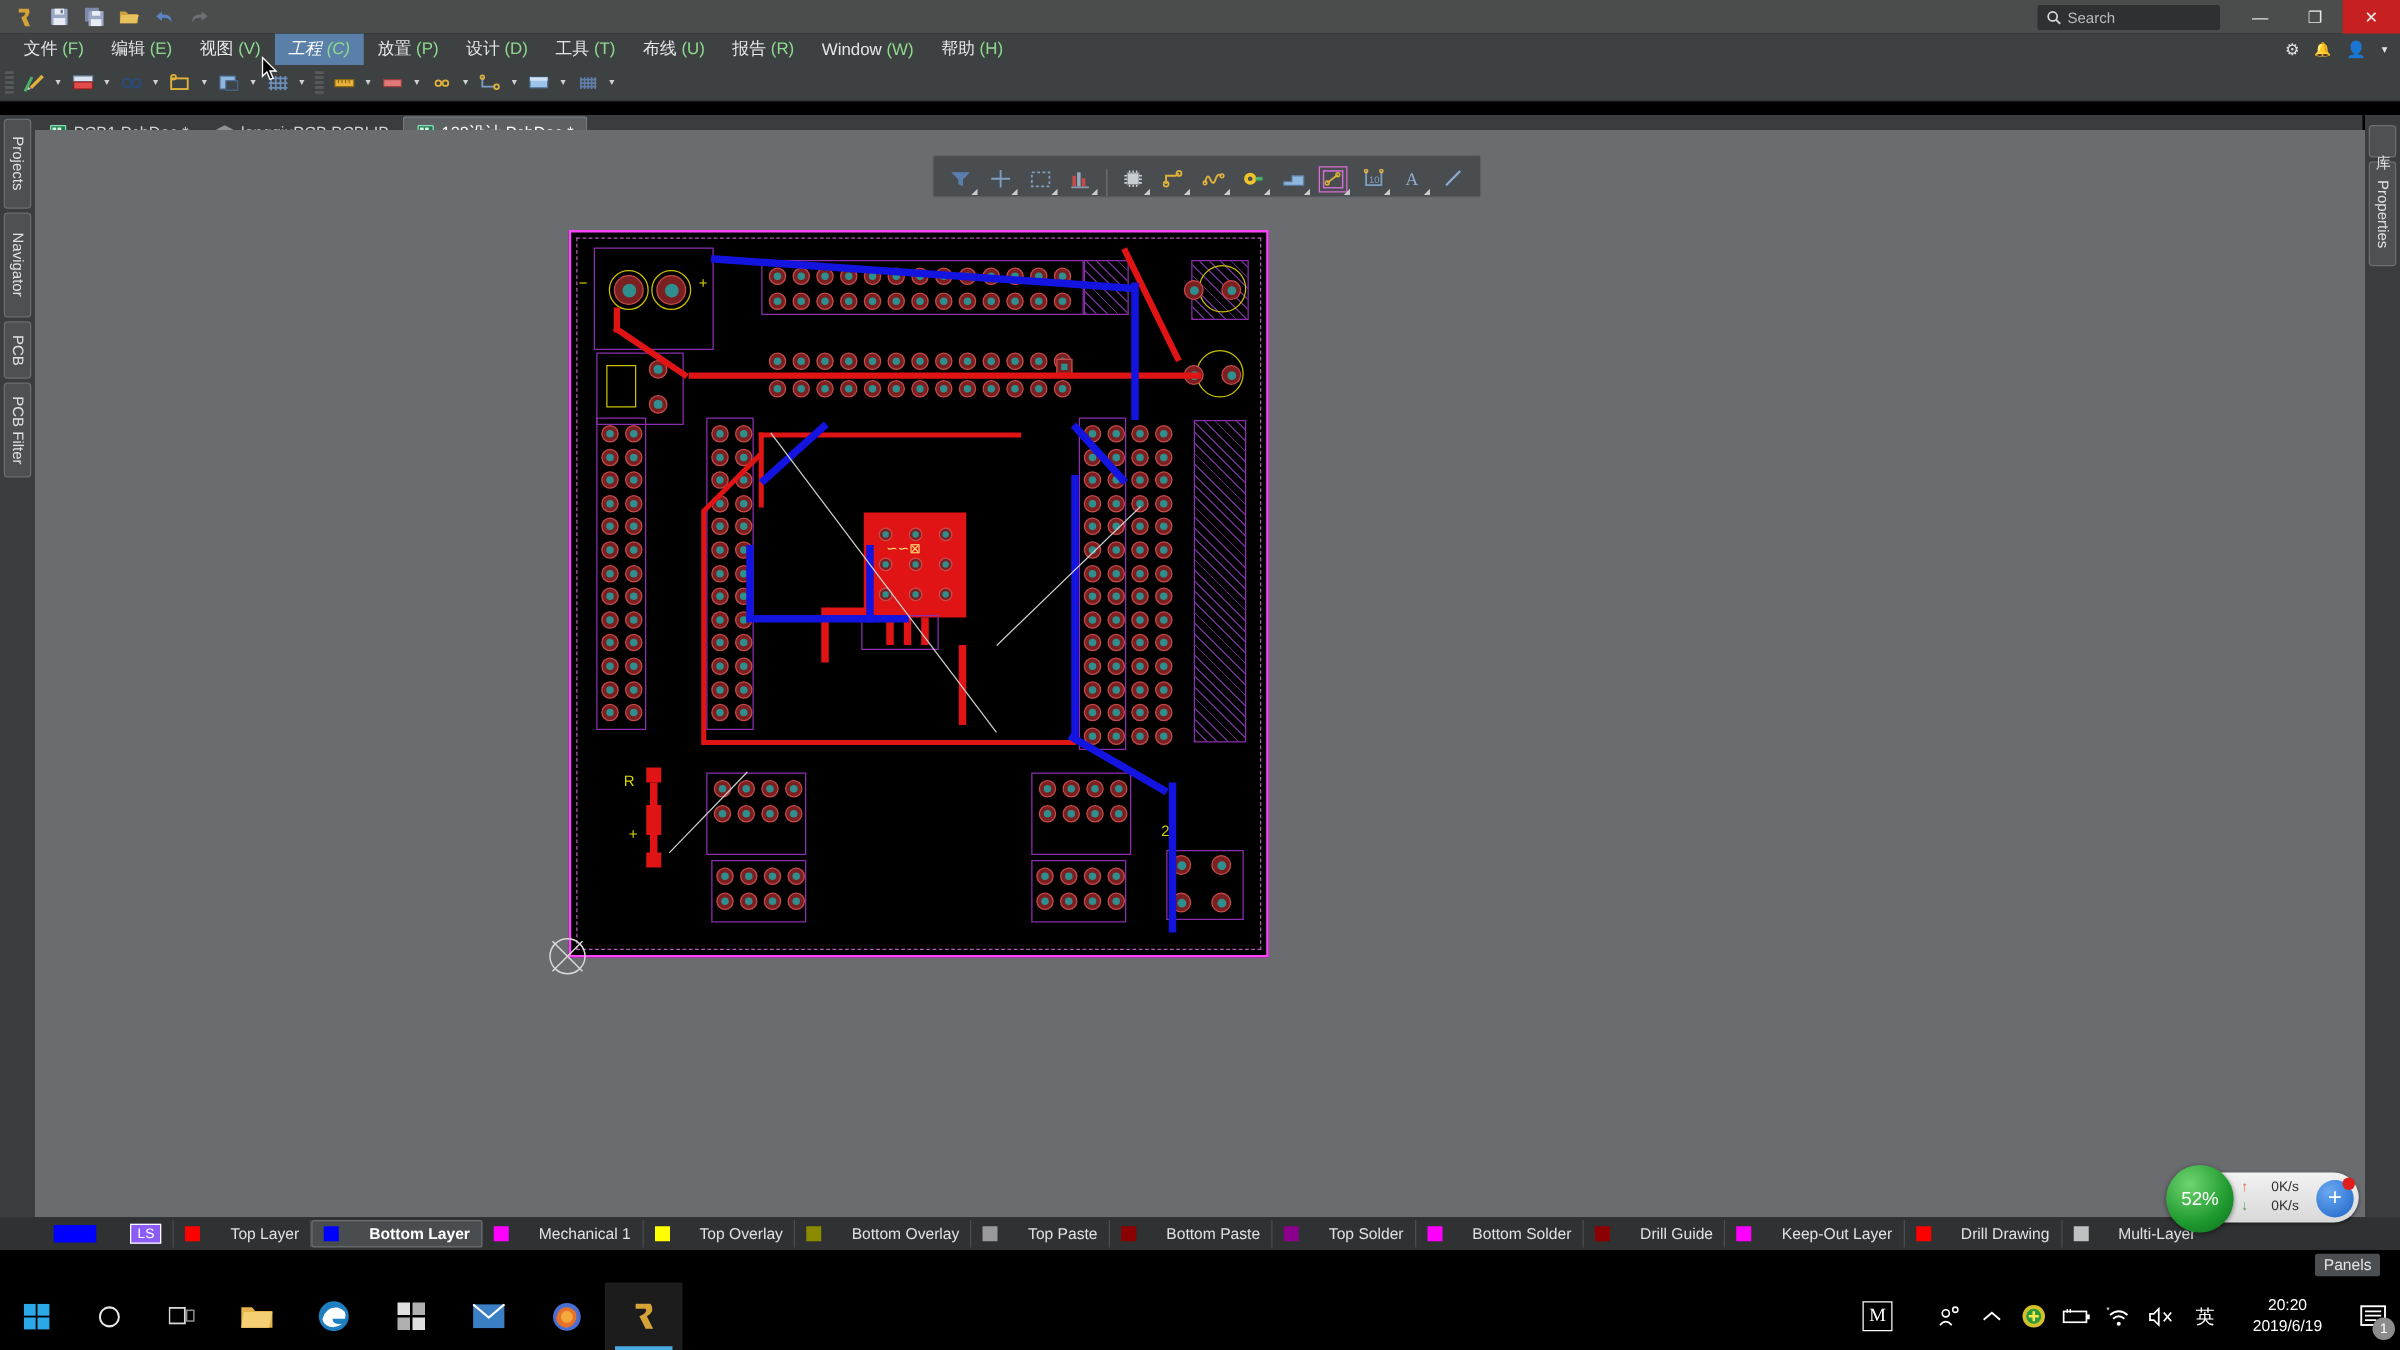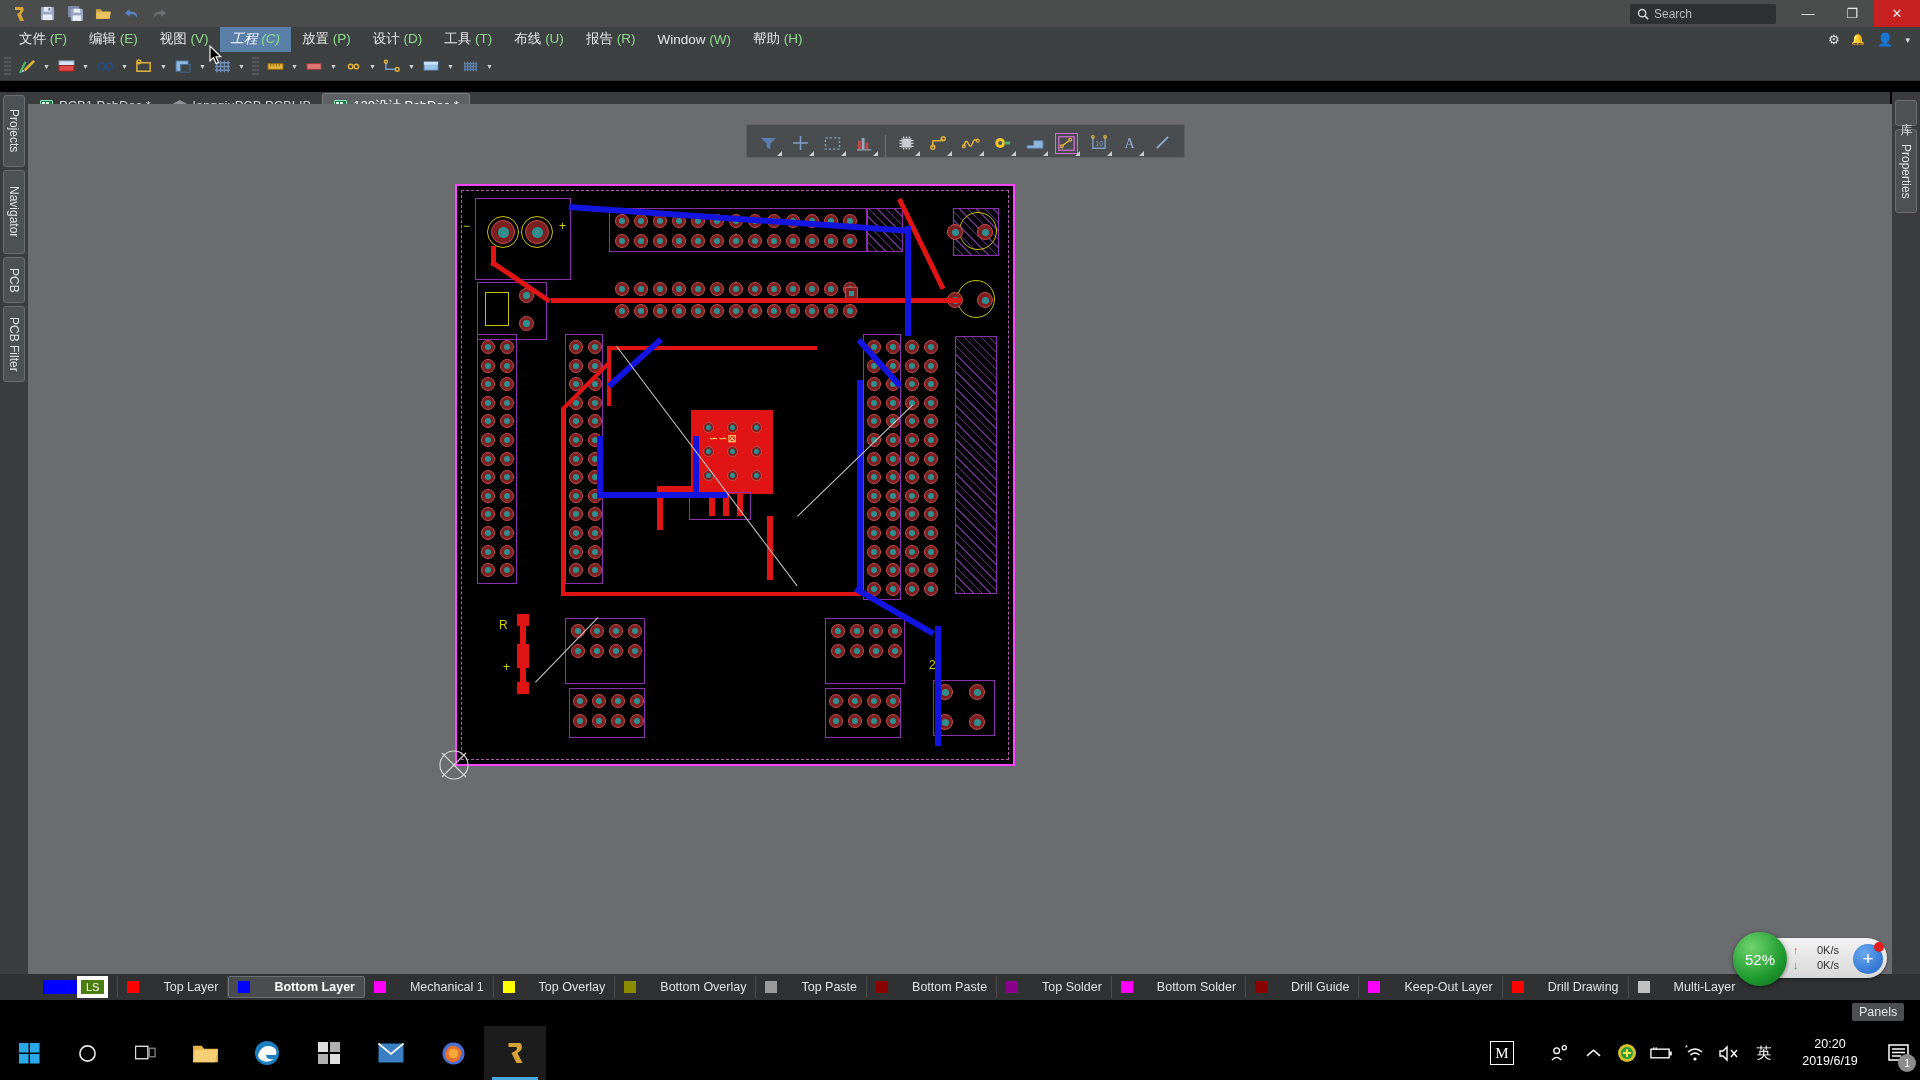--- a/index.html
+++ b/index.html
@@ -173,22 +173,22 @@
   .lyr {
     height: 22px; display: flex; align-items: center; gap: 24px;
     padding: 0 9px; font-size: 12.5px; color: #dfe2e4;
     border-right: 1px solid #4a4d4e; white-space: nowrap;
   }
   .lyr.active { background: #4a4d4f; color: #ffffff; font-weight: bold;
     border: 1px solid #6d7174; border-radius: 2px; }
   .sw { width: 12px; height: 12px; display:inline-block; }
   .lsbox { display:flex; align-items:center; gap:0; }
   .lsbox .sw { width: 34px; height: 14px; }
-  .lsbox .lstxt { background:#4d7c0f; color:#fff; font-size:11px; padding:1px 5px;
-    border:4px solid #ffffff; }
+  .lsbox .lstxt { background:#8b5cf6; color:#fff; font-size:11px; padding:1px 5px;
+    border:1px solid #ffffff;margin-left:27px; }
 
   
   .statusbar {
     position: absolute; top: 1000px; left: 0; width: 1920px; height: 26px;
     background: #3b3d3e; display: flex; align-items: center;
     font-size: 12.5px; color: #e2e4e6; gap: 26px; padding-left: 7px;
   }
 
   
   .netwidget {

